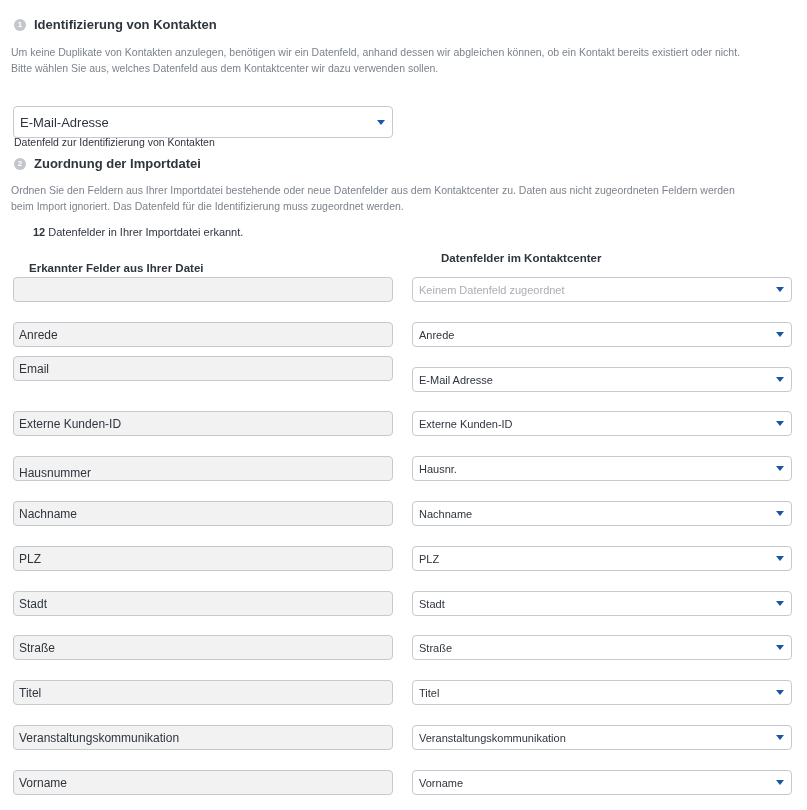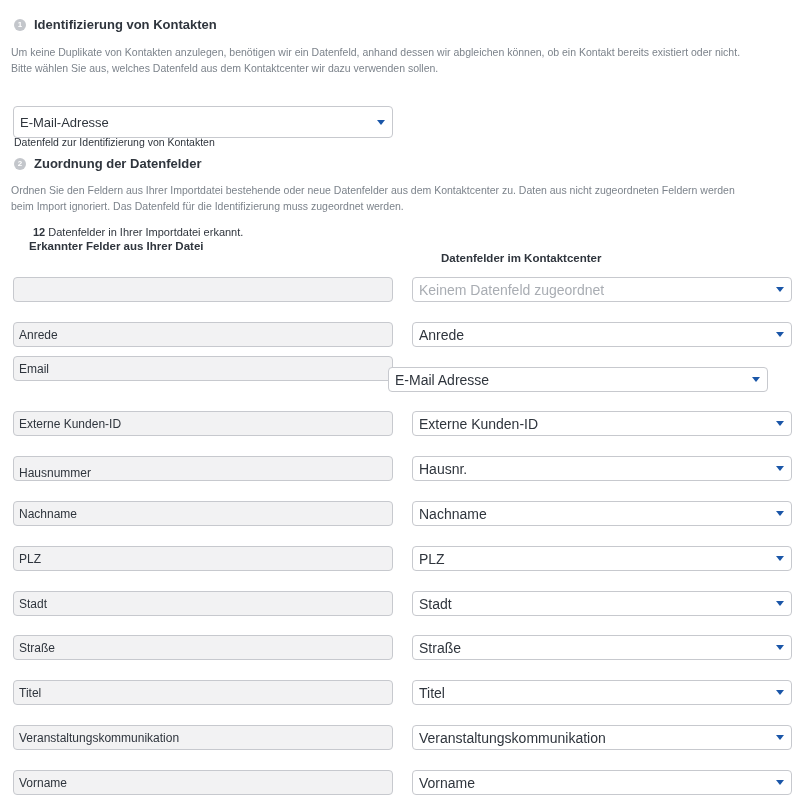--- a/index.html
+++ b/index.html
@@ -33,21 +33,21 @@
   .col-head {
     position: absolute; font-size: 11.5px; font-weight: bold; color: #2f353d;
   }
   .count-text { position: absolute; left: 14px; font-size: 11px; color: #2f353d; }
   .count-text b { font-weight: bold; }
 
   .select {
     position: absolute; box-sizing: border-box;
     border: 1px solid #c7c9ce; border-radius: 4px; background: #ffffff;
     display: flex; align-items: center; padding: 0 6px;
-    font-size: 14px; color: #2f353d; cursor: pointer;
+    font-size: 11px; color: #2f353d; cursor: pointer;
   }
   .select .val { flex: 1; white-space: nowrap; overflow: hidden; }
   .select .val.placeholder { color: #a9adb3; }
   .caret {
     width: 0; height: 0;
     border-left: 4px solid transparent; border-right: 4px solid transparent;
     border-top: 5px solid #1a56a8;
     margin-right: 1px;
   }
   .ro-field {
@@ -70,50 +70,50 @@
   <div>Bitte wählen Sie aus, welches Datenfeld aus dem Kontaktcenter wir dazu verwenden sollen.</div>
 </div>
 <div class="label" style="left:14px; top:88px;margin-top:48px;">Datenfeld zur Identifizierung von Kontakten</div>
 <div class="select big-select" style="left:13px; top:106px; width:380px; height:32px;">
   <span class="val">E-Mail-Adresse</span>
   <span class="caret"></span>
 </div>
 
 <div class="section-head" style="top:156px;">
   <span class="step-num">2</span>
-  <span class="section-title">Zuordnung der Datenfelder</span>
+  <span class="section-title">Zuordnung der Importdatei</span>
 </div>
 <div class="desc" style="top:182px;">
   <div>Ordnen Sie den Feldern aus Ihrer Importdatei bestehende oder neue Datenfelder aus dem Kontaktcenter zu. Daten aus nicht zugeordneten Feldern werden</div>
   <div>beim Import ignoriert. Das Datenfeld für die Identifizierung muss zugeordnet werden.</div>
 </div>
 <div class="count-text" style="top:226px;margin-left:19px;"><b>12</b><span> Datenfelder in Ihrer Importdatei erkannt.</span></div>
 
-<div class="col-head" style="left:14px; top:240px;padding-left:15px;">Erkannter Felder aus Ihrer Datei</div>
+<div class="col-head" style="left:14px; top:262px;padding-left:15px;">Erkannter Felder aus Ihrer Datei</div>
 <div class="col-head" style="left:413px; top:252px;padding-left:28px;">Datenfelder im Kontaktcenter</div>
 
 <div id="rows">
     <div class="ro-field" style="left: 13px; top: 277px; width: 380px; height: 25px;">
       <span></span>
     </div>
     <div class="select" style="left: 412px; top: 277px; width: 380px; height: 25px;">
       <span class="val placeholder">Keinem Datenfeld zugeordnet</span>
       <span class="caret"></span>
     </div>
     <div class="ro-field" style="left: 13px; top: 322px; width: 380px; height: 25px;">
       <span>Anrede</span>
     </div>
     <div class="select" style="left: 412px; top: 322px; width: 380px; height: 25px;">
       <span class="val">Anrede</span>
       <span class="caret"></span>
     </div>
     <div class="ro-field" style="left: 13px; top: 356px; width: 380px; height: 25px;">
       <span>Email</span>
     </div>
-    <div class="select" style="left: 388px; top: 367px; width: 380px; height: 25px; justify-content: center;">
+    <div class="select" style="left: 412px; top: 367px; width: 380px; height: 25px; justify-content: center;">
       <span class="val">E-Mail Adresse</span>
       <span class="caret"></span>
     </div>
     <div class="ro-field" style="left: 13px; top: 411px; width: 380px; height: 25px;">
       <span>Externe Kunden-ID</span>
     </div>
     <div class="select" style="left: 412px; top: 411px; width: 380px; height: 25px;">
       <span class="val">Externe Kunden-ID</span>
       <span class="caret"></span>
     </div>

